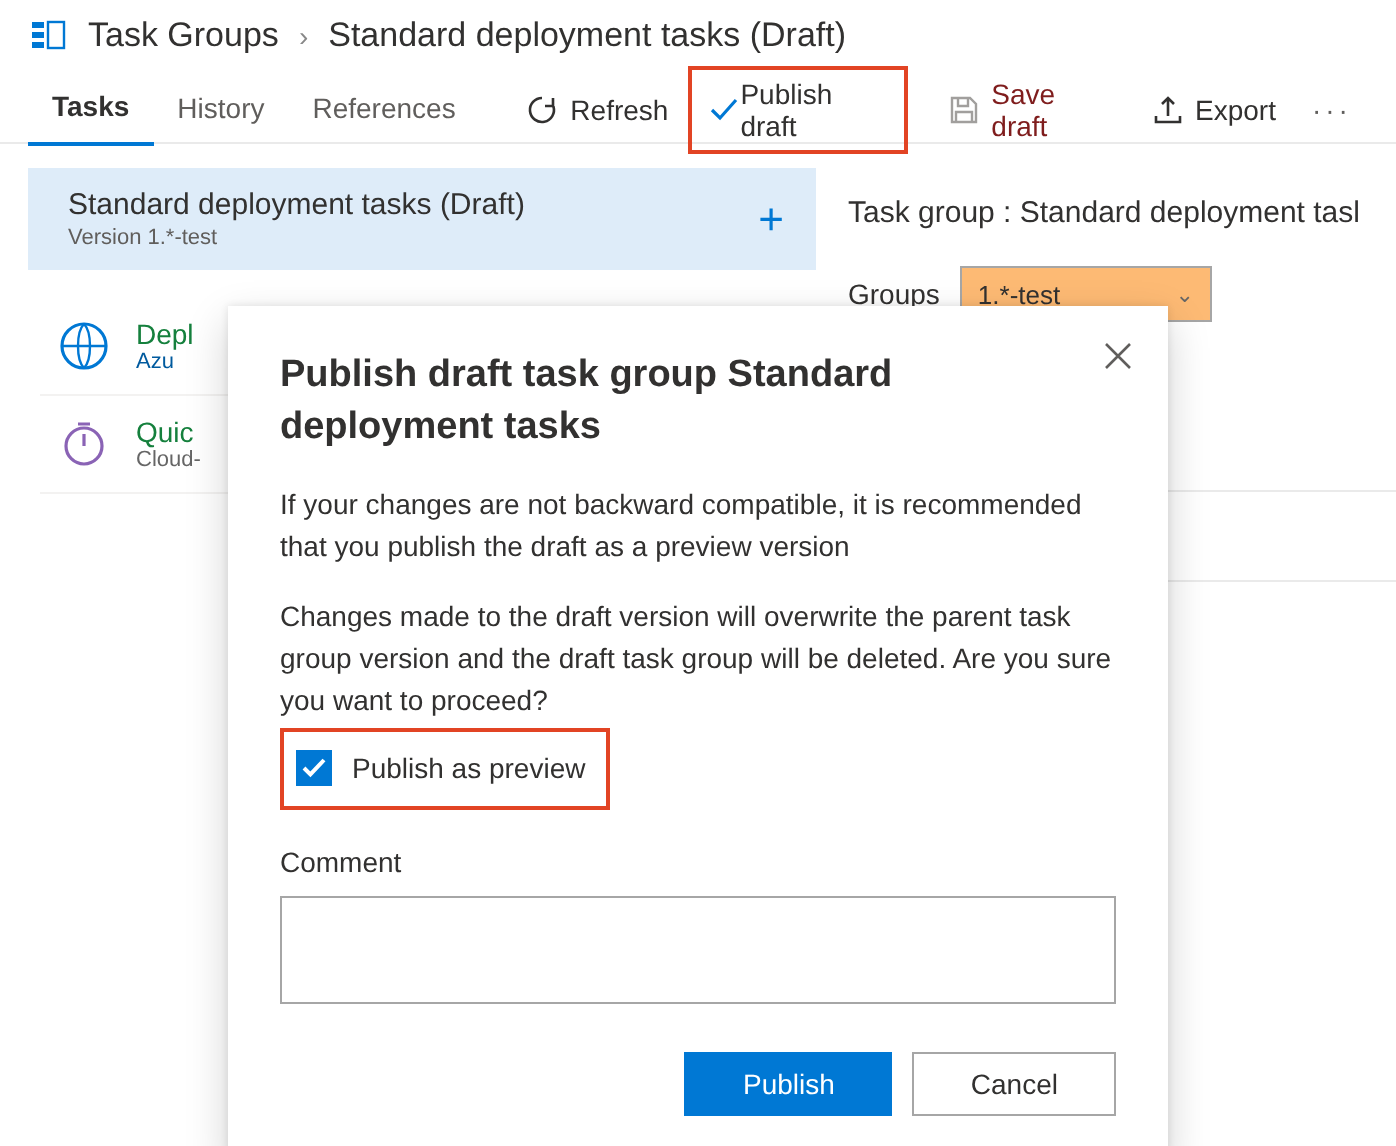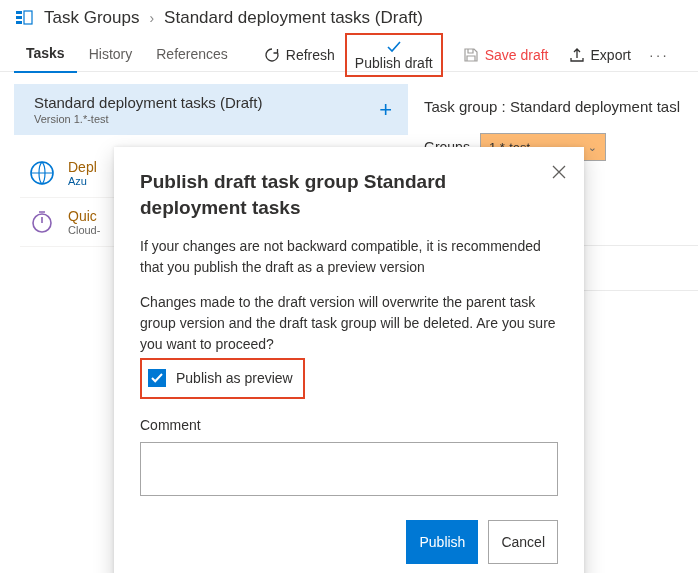--- a/index.html
+++ b/index.html
@@ -49,28 +49,27 @@
   }
   .tool-btn {
     display: inline-flex;
     align-items: center;
     gap: 6px;
     padding: 4px 10px;
     color: #323130;
     cursor: pointer;
     font-size: 14px;
   }
-  .tool-btn.disabled { color: #ef4444; cursor: default; }
+  .tool-btn.disabled { color: #7f1d1d; cursor: default; }
   .tool-sep { width: 14px; }
   .highlight-box {
     border: 2px solid #e24424;
     display:inline-flex;
     align-items:center;
     padding: 4px 8px;
-    flex-direction: column;
   }
   .ic { width:16px; height:16px; display:inline-block; }
   .more-btn { padding: 6px 8px; color:#605e5c; letter-spacing:2px; cursor:pointer;}
   
   .content {
     display:flex;
     padding: 12px 0 0 14px;
     gap: 16px;
   }
   .left-col { width: 394px; }
@@ -89,21 +88,21 @@
   .task-row {
     display:flex;
     align-items:center;
     gap:12px;
     padding: 10px 8px;
     border-bottom: 1px solid #f3f2f1;
     cursor:pointer;
   }
   .task-icon { width:28px; height:28px; display:flex; align-items:center; justify-content:center; }
   .task-texts { display:flex; flex-direction:column; }
-  .task-name { font-size:14px; color:#a16207; }
+  .task-name { font-size:14px; color:#15803d; }
   .task-sub { font-size:11px; color:#005a9e;}
   .task-sub.gray { color:#666; }
   
   .right-col { flex:1; padding-top:14px; }
   .rc-title { font-size:15px; color:#323130; white-space:nowrap; }
   .rc-row { display:flex; align-items:center; gap:10px; margin-top:18px; }
   .rc-label { font-size:14px; color:#323130; }
   .rc-select {
     border:1px solid #a6a6a6;
     height:28px; width:126px;
@@ -148,21 +147,21 @@
   }
   .chk svg { display:block; }
   .comment-label { font-size:14px; margin-top:16px; }
   .comment-box {
     width:100%; height:54px;
     border:1px solid #a6a6a6;
     margin-top:6px;
     resize:none; font-family:inherit; font-size:14px; padding:4px;
   }
   .modal-actions { display:flex; justify-content:flex-end; gap:10px; margin-top:18px;}
-  .btn { height:44px; padding:0 12px; font-size:14px; border:1px solid transparent; cursor:pointer; }
+  .btn { height:32px; padding:0 28px; font-size:14px; border:1px solid transparent; cursor:pointer; }
   .btn-primary { background:#0078d4; color:#fff; }
   .btn-secondary { background:#fff; color:#323130; border-color:#a6a6a6;}
 </style>
 </head>
 <body>
 
 <div class="breadcrumb">
   <span class="icon">
     <svg width="20" height="20" viewBox="0 0 20 20">
         <rect x="2" y="3" width="6" height="3" fill="#0078d4"></rect>

